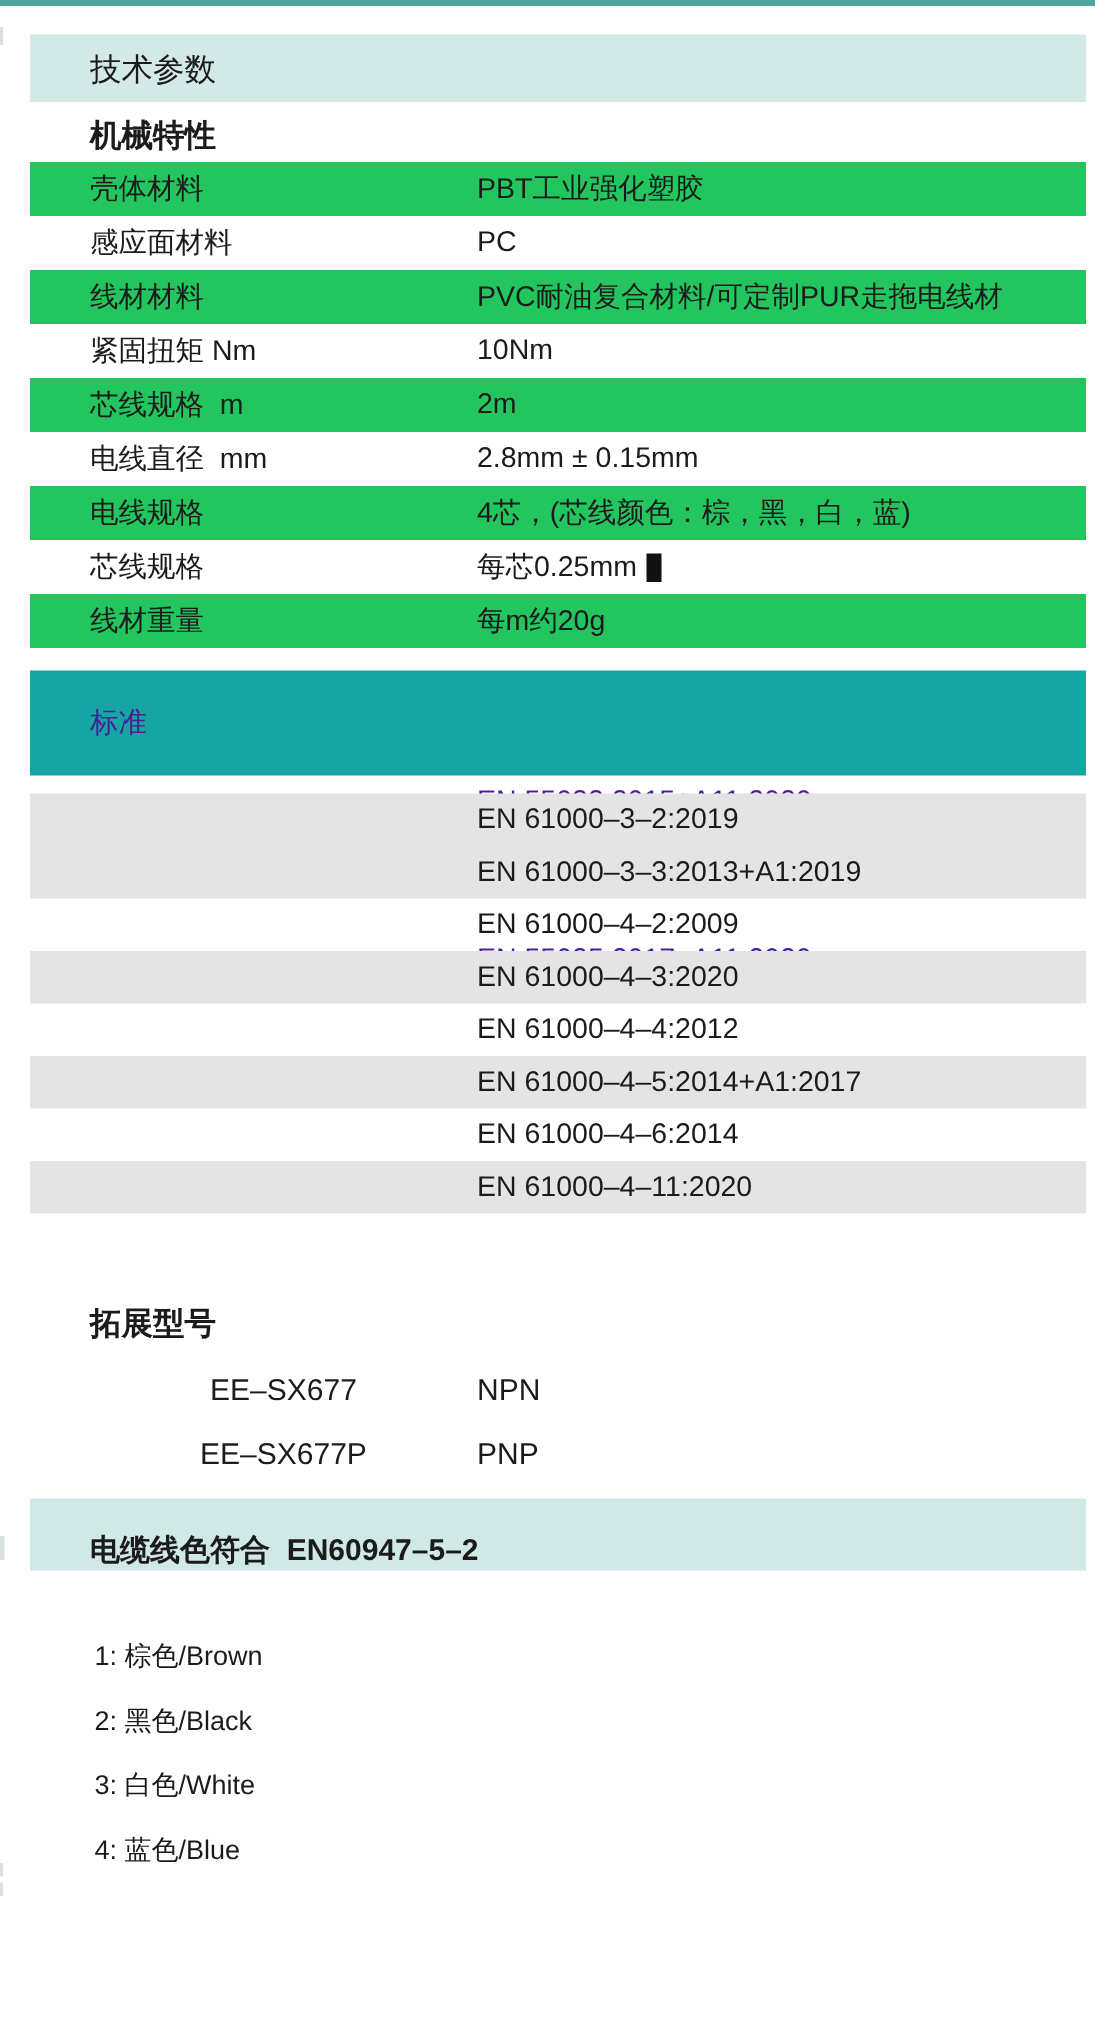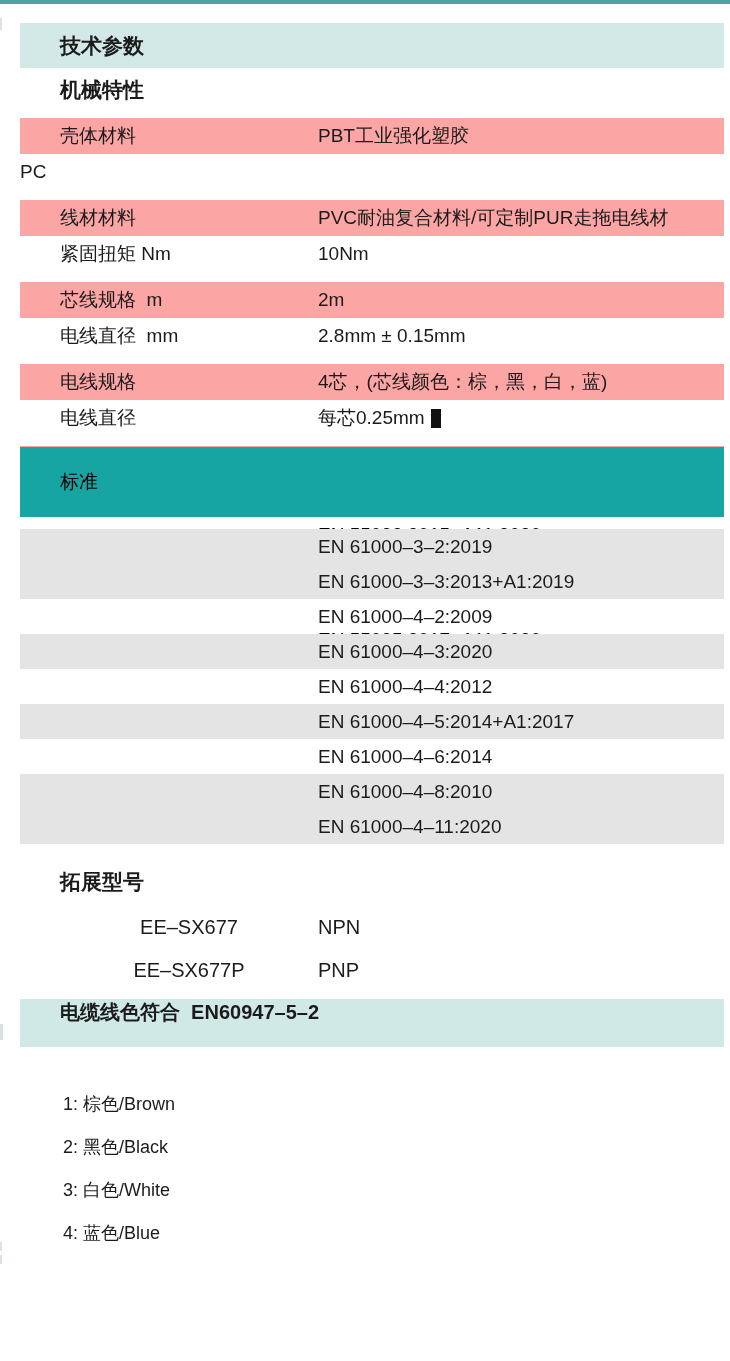--- a/index.html
+++ b/index.html
@@ -16,50 +16,50 @@
     position: absolute; top: 0; left: 0;
     width: 730px; height: 4px;
     background: #4fa3a1;
   }
   .title-band {
     position: absolute; top: 23px; left: 20px;
     width: 704px; height: 45px;
     background: #d2e9e7;
     display: flex; align-items: center;
     padding-left: 40px; box-sizing: border-box;
-    font-size: 21px; font-weight: bold;
+    font-size: 21px; font-weight: normal;
   }
   .sub-heading {
     position: absolute; left: 60px;
     font-size: 21px; font-weight: bold;
     white-space: pre;
   }
   .mech-heading { top: 76px; text-align: right; }
   .ext-heading  { top: 868px; }
   .spec-rows {
     position: absolute; top: 108px; left: 20px; width: 704px;
   }
   .spec-row {
     display: flex; align-items: center;
     height: 36px; font-size: 19px;
   }
-  .spec-row.gray { background: #fca5a5; margin-top: 10px; }
+  .spec-row.gray { background: #22c55e; }
   .spec-label {
     width: 298px; padding-left: 40px; box-sizing: border-box;
     white-space: pre; flex: 0 0 auto;
   }
   .spec-value { white-space: pre; display: flex; align-items: center; }
   .tofu {
     display: inline-block; width: 10px; height: 19px;
     background: #111; margin-left: 6px;
   }
   .std-band {
     position: absolute; top: 447px; left: 20px;
     width: 704px; height: 70px;
-    background: #16a5a3; color: #000000;
+    background: #16a5a3; color: #4c1d95;
   }
   .std-band-label {
     position: absolute; left: 40px; top: 50%;
     transform: translateY(-50%);
     font-size: 19px; white-space: pre;
   }
   .std-band-lines {
     position: absolute; left: 298px; top: 0;
     font-size: 19px; line-height: 35px; white-space: pre;
   }
@@ -72,21 +72,21 @@
   .std-line { line-height: 35px; height: 35px; white-space: pre; }
   .model-rows { position: absolute; top: 906px; left: 20px; width: 704px; }
   .model-row {
     display: flex; align-items: center;
     height: 43px; font-size: 20px; text-align: center;
   }
   .cable-band {
     position: absolute; top: 999px; left: 20px;
     width: 704px; height: 48px;
     background: #d0e9e7;
-    display: flex; align-items: flex-start;
+    display: flex; align-items: flex-end;
     padding-left: 40px; box-sizing: border-box;
     font-size: 20px; font-weight: bold;
     white-space: pre;
   }
   .wire-list {
     position: absolute; top: 1083px; left: 63px;
     font-size: 18px;
   }
   .wire-item { line-height: 43px; height: 43px; white-space: pre; }
   .artifact { position: absolute; background: #cfd6d6; opacity: 0.75; }
@@ -107,20 +107,21 @@
   </div>
 
   <div class="sub-heading mech-heading">机械特性</div>
 
   <div class="spec-rows">
     <div class="spec-row gray">
       <span class="spec-label">壳体材料</span>
       <span class="spec-value">PBT工业强化塑胶</span>
     </div>
     <div class="spec-row">
+      <span class="spec-label">感应面材料</span>
       <span class="spec-value">PC</span>
     </div>
     <div class="spec-row gray">
       <span class="spec-label">线材材料</span>
       <span class="spec-value">PVC耐油复合材料/可定制PUR走拖电线材</span>
     </div>
     <div class="spec-row">
       <span class="spec-label">紧固扭矩 Nm</span>
       <span class="spec-value">10Nm</span>
     </div>
@@ -130,21 +131,21 @@
     </div>
     <div class="spec-row">
       <span class="spec-label">电线直径  mm</span>
       <span class="spec-value">2.8mm ± 0.15mm</span>
     </div>
     <div class="spec-row gray">
       <span class="spec-label">电线规格</span>
       <span class="spec-value">4芯，(芯线颜色：棕，黑，白，蓝)</span>
     </div>
     <div class="spec-row">
-      <span class="spec-label">电线直径</span>
+      <span class="spec-label">芯线规格</span>
       <span class="spec-value"><span>每芯0.25mm</span><span class="tofu"></span></span>
     </div>
     <div class="spec-row gray">
       <span class="spec-label">线材重量</span>
       <span class="spec-value">每m约20g</span>
     </div>
   </div>
 
   <div class="std-band">
     <span class="std-band-label">标准</span>
@@ -168,21 +169,20 @@
     <div class="std-group">
       <div class="std-line">EN 61000–4–4:2012</div>
     </div>
     <div class="std-group gray">
       <div class="std-line">EN 61000–4–5:2014+A1:2017</div>
     </div>
     <div class="std-group">
       <div class="std-line">EN 61000–4–6:2014</div>
     </div>
     <div class="std-group gray">
-      <div class="std-line">EN 61000–4–8:2010</div>
       <div class="std-line">EN 61000–4–11:2020</div>
     </div>
   </div>
 
   <div class="sub-heading ext-heading">拓展型号</div>
 
   <div class="model-rows">
     <div class="model-row">
       <span class="spec-label">EE–SX677</span>
       <span class="spec-value">NPN</span>

